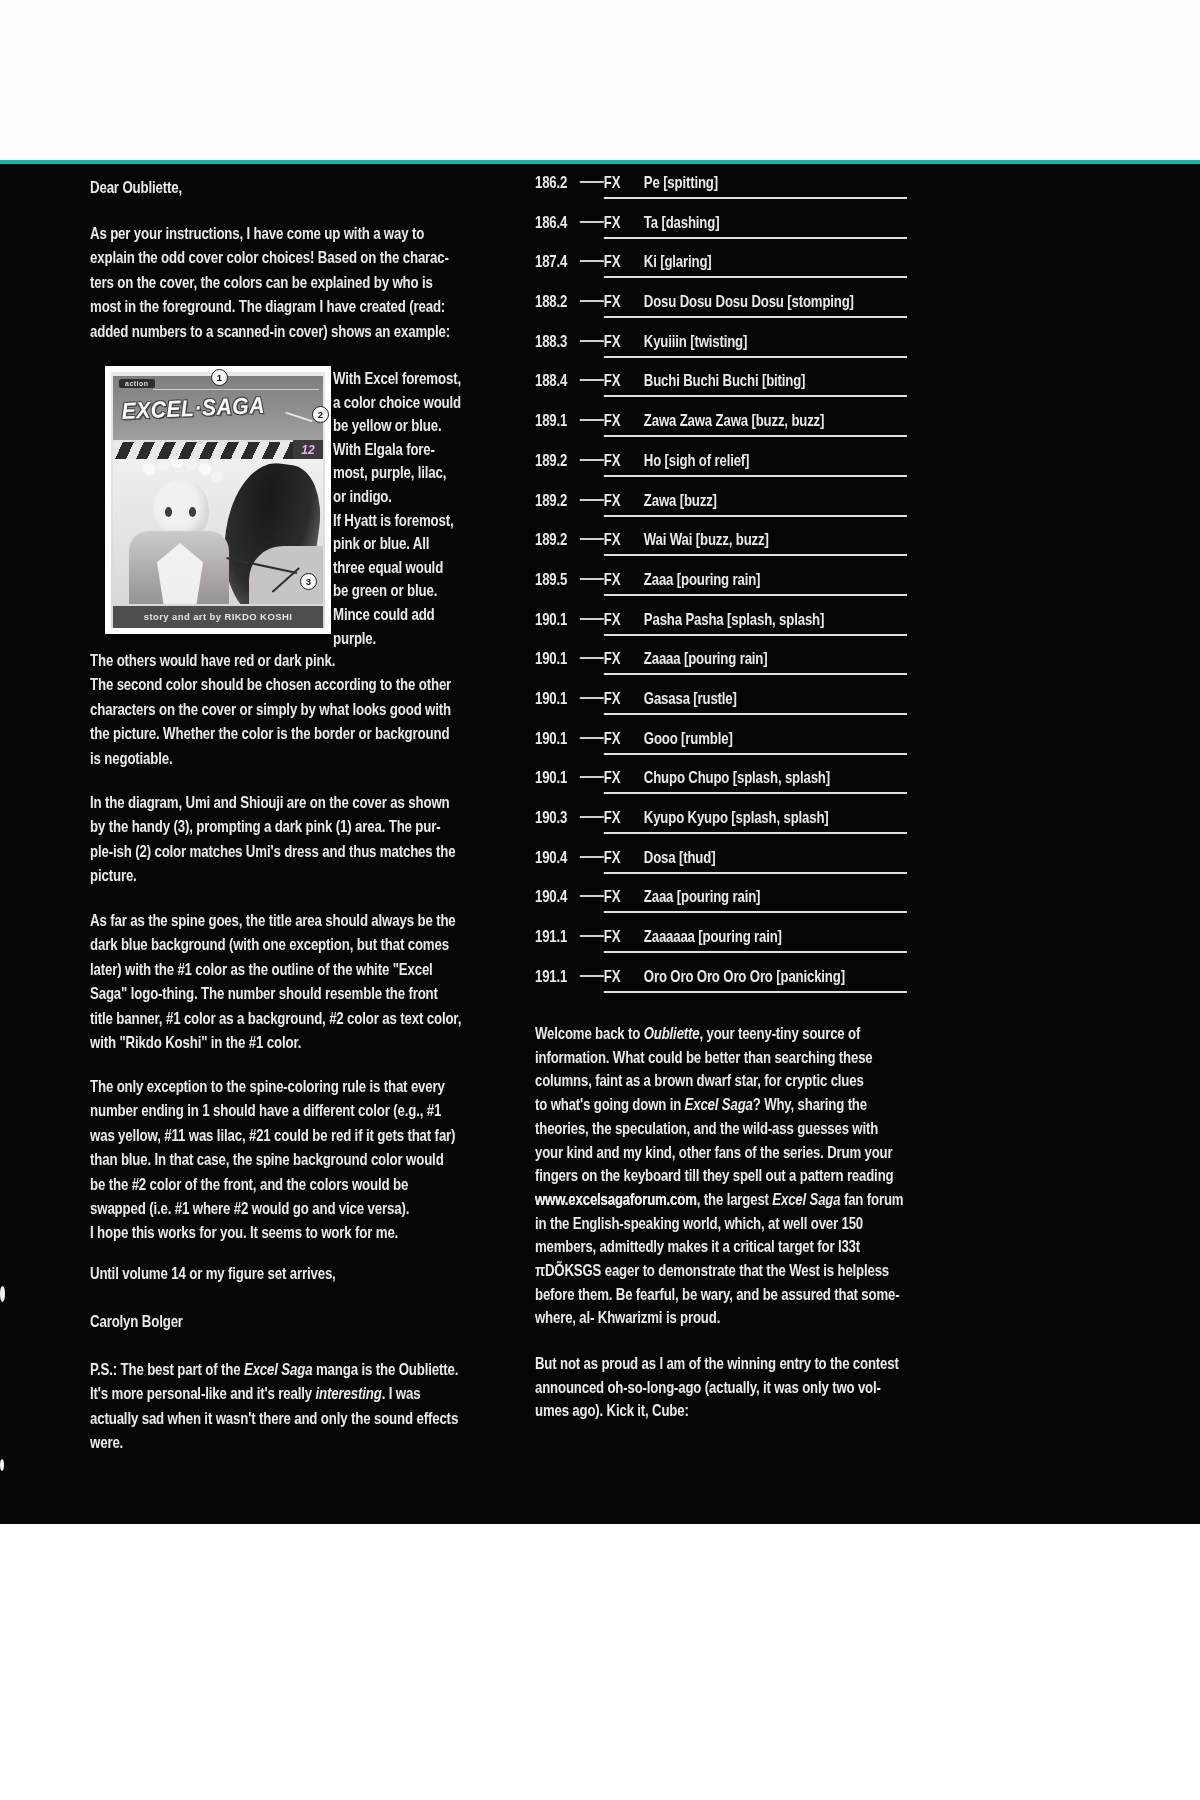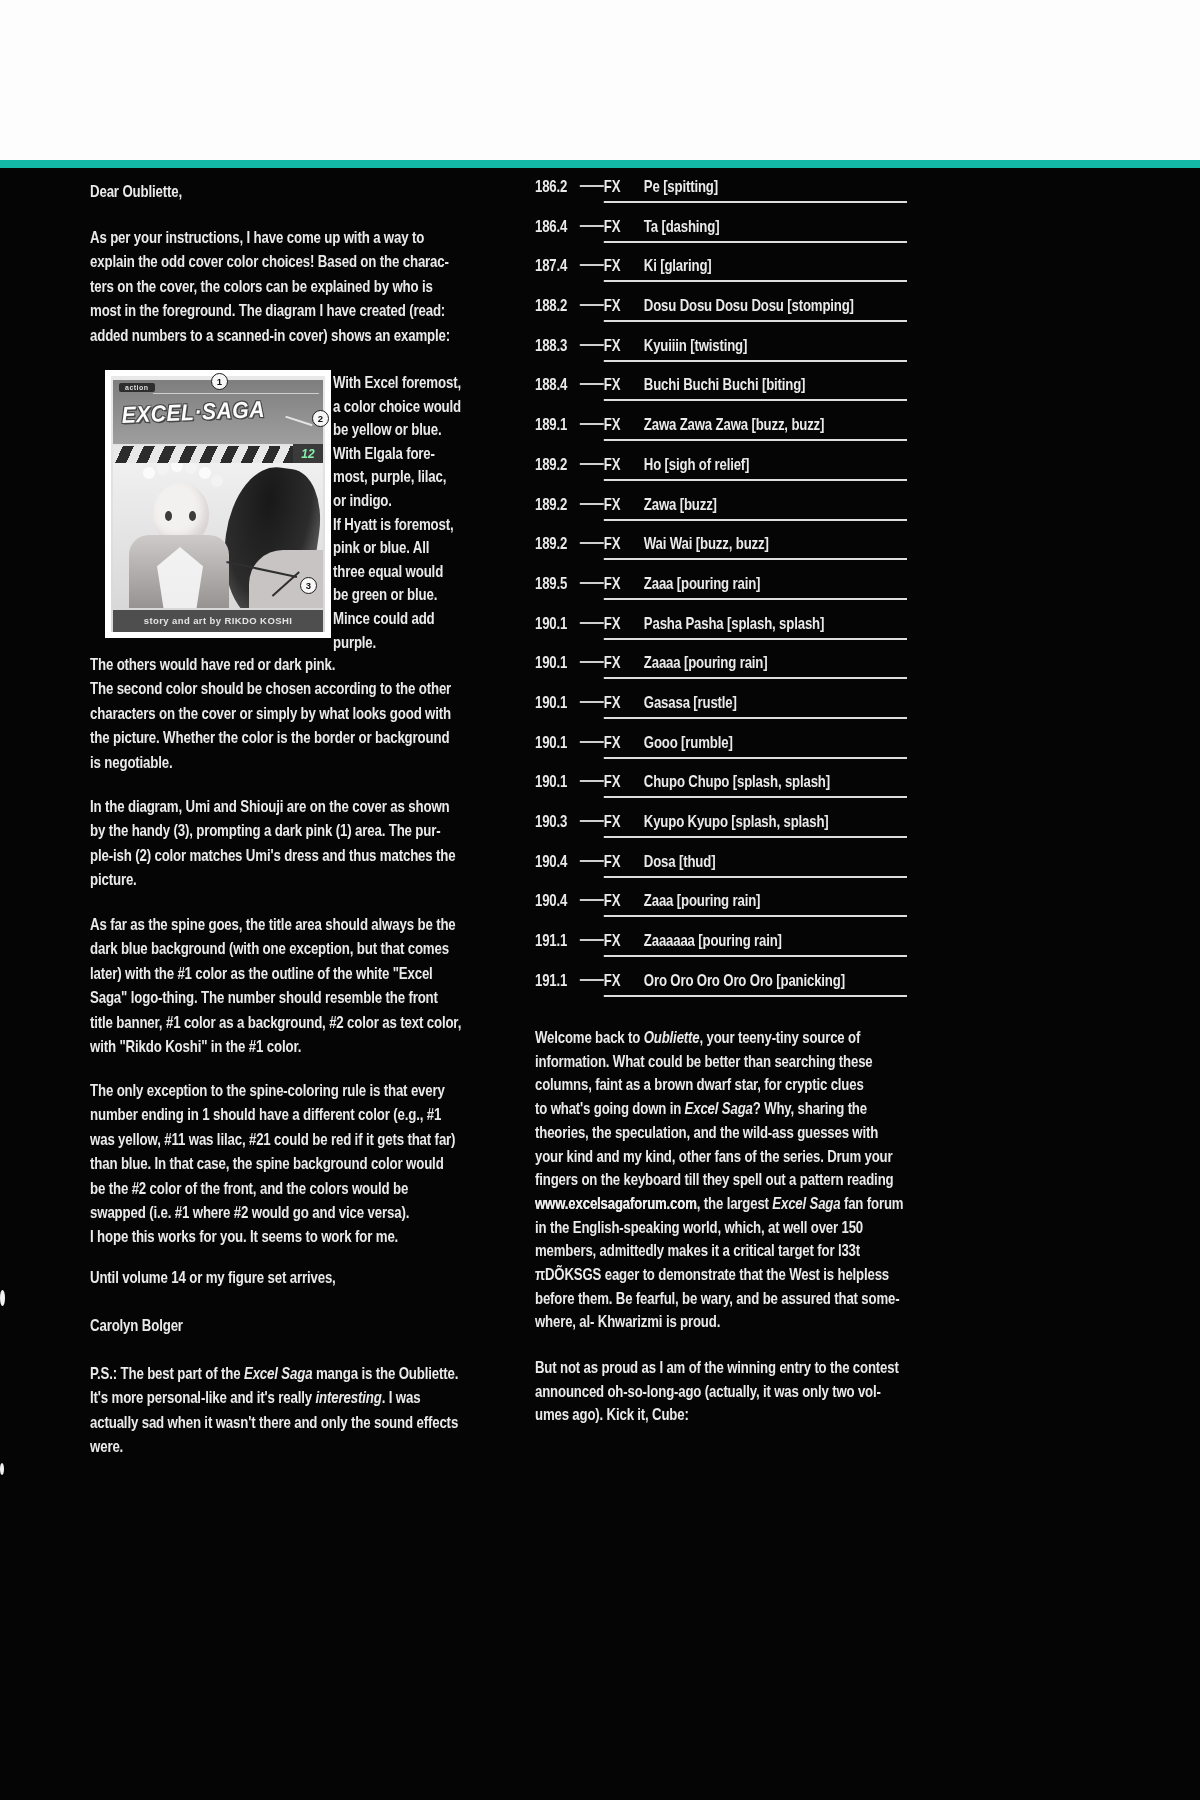--- a/index.html
+++ b/index.html
@@ -2,22 +2,22 @@
 <html><head>
 <meta charset="utf-8">
 <style>
   html,body{margin:0;padding:0;}
   body{
     width:1200px;height:1800px;position:relative;background:#ffffff;
     font-family:"Liberation Sans", sans-serif;overflow:hidden;
   }
   .page-top{position:absolute;top:0;left:0;width:1200px;height:160px;background:#fdfdfd;}
   .page{
-    position:absolute;top:160px;left:0;width:1200px;height:1640px;
-    background:#050505;border-top:8px solid #14b8a6;box-sizing:border-box;
+    position:absolute;top:160px;left:0;width:1200px;height:1364px;
+    background:#050505;border-top:4px solid #14b8a6;box-sizing:border-box;
   }
   .block{position:absolute;color:#eaeaea;font-weight:700;letter-spacing:-0.2px;}
   .condL{transform:scaleX(0.78);transform-origin:0 0;white-space:nowrap;}
   .condR{transform:scaleX(0.80);transform-origin:0 0;white-space:nowrap;}
   .ltxt{font-size:17px;line-height:24.4px;}
   .cap{font-size:17px;line-height:23.6px;}
   .rtxt{font-size:16.5px;line-height:23.7px;}
   .tline{min-height:1em;}
   .it{font-style:italic;}
   .bd{text-shadow:0 0 0.6px currentColor;}
@@ -42,21 +42,21 @@
   .cv-topline{position:absolute;top:13px;left:40px;right:4px;height:1px;background:#cfcfcf;}
   .cv-title{
     position:absolute;top:22px;left:8px;font-size:23px;font-weight:700;font-style:italic;
     color:#fcfcfc;letter-spacing:0.5px;transform:rotate(-2.5deg) scaleX(0.92);transform-origin:0 0;
     text-shadow:1.5px 1.5px 0 #474747,-1px 1px 0 #474747,1px -1px 0 #474747,-1px -1px 0 #474747;
     white-space:nowrap;
   }
   .cv-hazard{position:absolute;top:70px;left:2px;right:2px;height:17px;
     background:repeating-linear-gradient(115deg,#e8e8e8 0 9px,#2c2c2c 9px 19px);}
   .cv-vol{position:absolute;right:0;top:-2px;width:30px;height:21px;background:#3a3a3a;
-    color:#86efac;font-size:12px;font-weight:700;font-style:italic;text-align:center;line-height:21px;}
+    color:#f0abfc;font-size:12px;font-weight:700;font-style:italic;text-align:center;line-height:21px;}
   .cv-artzone{position:absolute;top:87px;left:2px;right:2px;bottom:24px;overflow:hidden;
     background:linear-gradient(180deg,#f0f0f0,#d8d8d8);}
   .fig-hair-right{position:absolute;right:6px;top:4px;width:92px;height:155px;
     background:radial-gradient(ellipse at 42% 22%,#181818 0%,#2c2c2c 55%,#555555 74%,rgba(85,85,85,0) 80%);
     border-radius:50% 40% 45% 55%;transform:rotate(8deg);}
   .fig-face-left{position:absolute;left:40px;top:20px;width:56px;height:62px;background:#f3f0f0;
     border-radius:50% 50% 46% 46%;box-shadow:inset -5px -7px 10px #d8d2d2;}
   .fig-eye{position:absolute;width:7px;height:10px;background:#3c3c3c;border-radius:50%;}
   .fig-frill{position:absolute;left:30px;top:4px;width:12px;height:12px;border-radius:50%;background:#fbfbfb;
     box-shadow:14px -4px 0 #f3f3f3,28px -7px 0 #fbfbfb,42px -5px 0 #f3f3f3,56px 0 0 #fbfbfb,68px 8px 0 #f3f3f3;}

